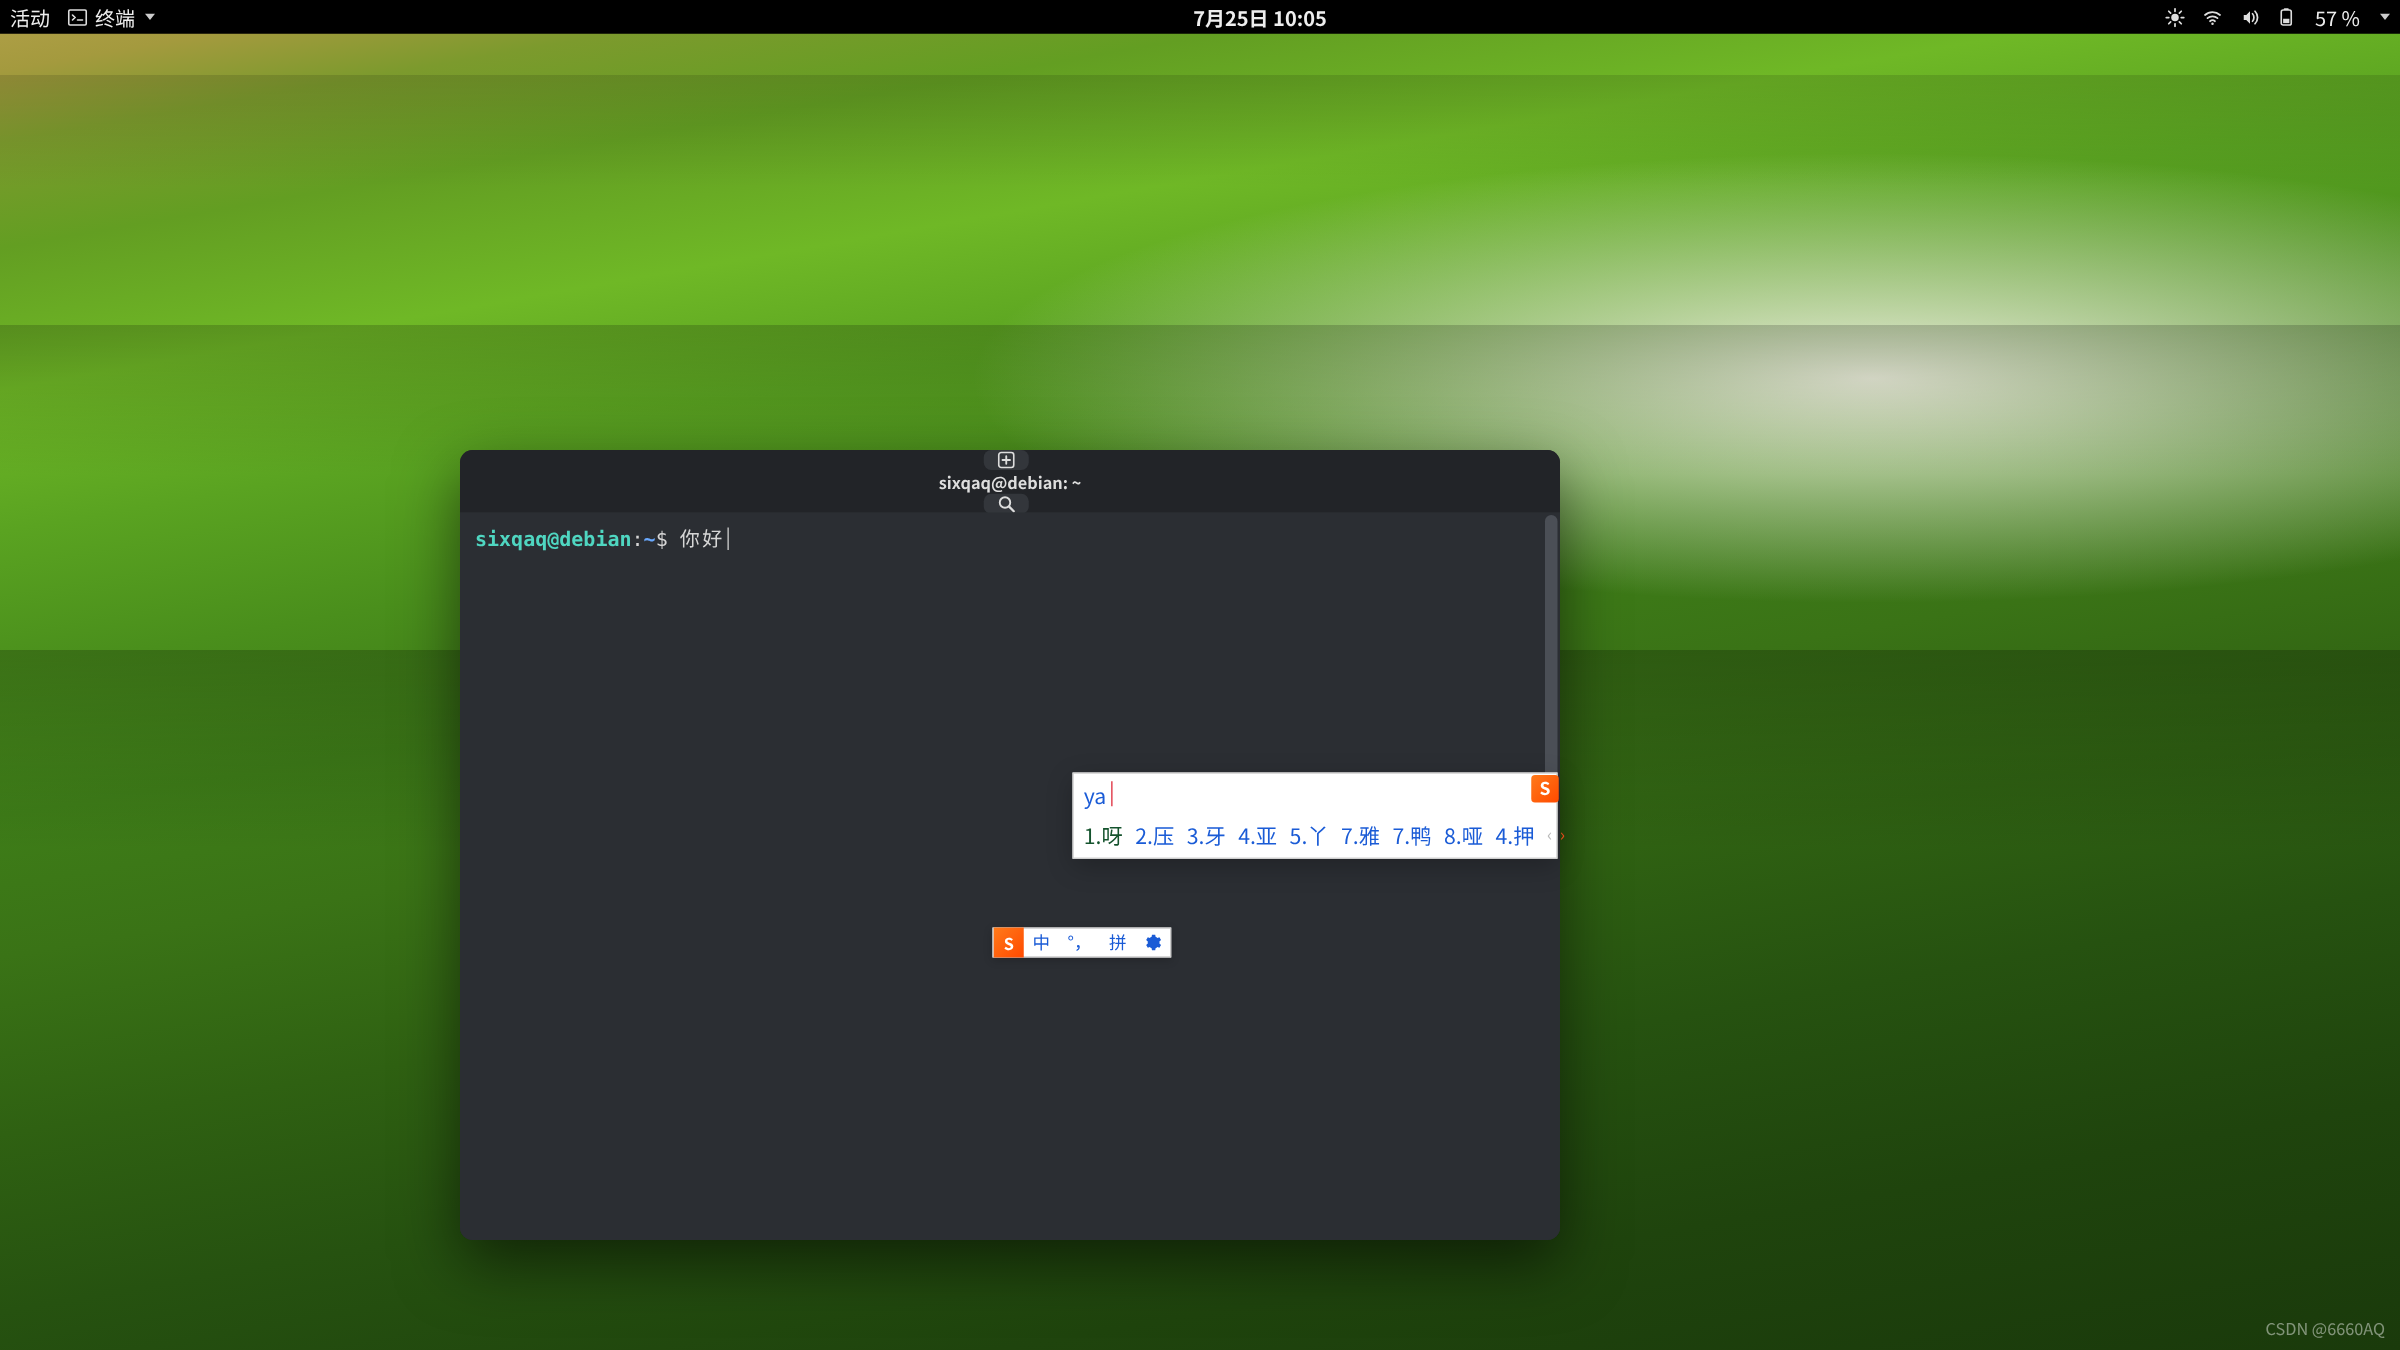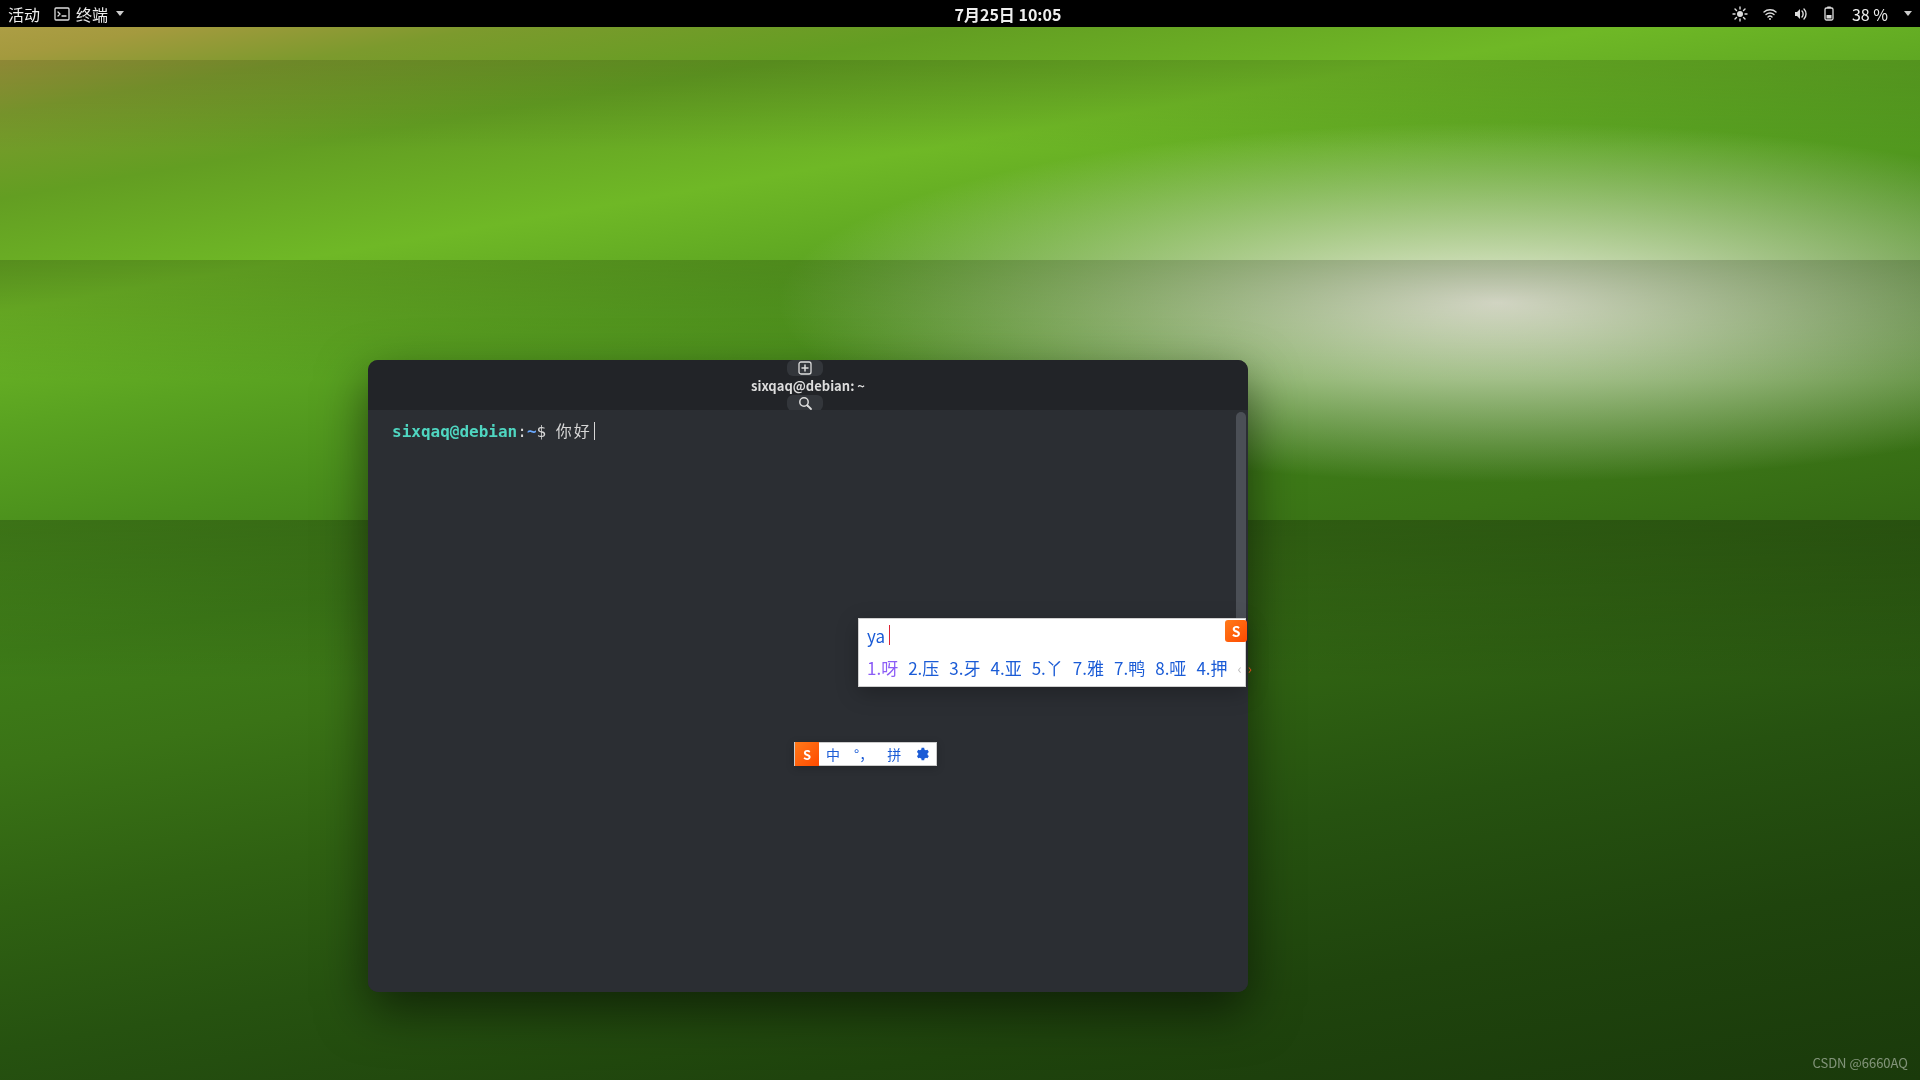--- a/index.html
+++ b/index.html
@@ -51,21 +51,21 @@
   .hbtn {
     width:36px; height:36px; border-radius:6px; background:#33363b;
     display:flex; align-items:center; justify-content:center; margin-right:6px;
   }
   .hbtn svg { width:16px; height:16px; fill:#ddd; }
   .hbtn.close { background:transparent; }
   .term-title { flex:1; text-align:center; font-weight:600; color:#ddd; }
   .term-body {
     flex:1; background:#2b2e33;
     font-family: "DejaVu Sans Mono", "Noto Sans Mono CJK SC", monospace;
-    font-size:16px; color:#d6d6d6; padding:8px 24px; position:relative;
+    font-size:16px; color:#d6d6d6; padding:8px 12px; position:relative;
   }
   .term-scroll { position:absolute; right:2px; top:2px; bottom:2px; width:10px; }
   .term-scroll .thumb { position:absolute; left:0; right:0; top:0; height:250px; background:#4b4f56; border-radius:5px; }
   .prompt-user { color:#4fd6c1; font-weight:bold; }
   .prompt-colon { color:#d6d6d6; }
   .prompt-path { color:#6aa9ff; font-weight:bold; }
   .prompt-sym  { color:#d6d6d6; }
   .term-input  { color:#d6d6d6; letter-spacing:2px; }
   .cursor { display:inline-block; width:1px; height:18px; background:#d6d6d6; vertical-align:-3px; margin-left:2px; }
 
@@ -80,21 +80,21 @@
   .ime-caret { width:1px; height:20px; background:#d23; display:inline-block; }
   .ime-logo {
     width:22px; height:22px; margin-left:auto; margin-right:-4px;
     background:linear-gradient(135deg,#ff7a1a,#ff4a00);
     border-radius:3px; color:#fff;
     display:flex; align-items:center; justify-content:center; font-weight:bold; font-size:14px;
     transform:translate(6px,-4px);
   }
   .ime-cands { display:flex; align-items:center; gap:10px; padding:4px 8px 6px 8px; }
   .ime-cand { color:#1a5bd6; white-space:nowrap; }
-  .ime-cand.sel { color:#8b5cf6; }
+  .ime-cand.sel { color:#14532d; }
   .ime-nav { margin-left:auto; display:flex; gap:6px; }
   .ime-nav span { color:#bbb; font-size:14px; }
   .ime-nav span.act { color:#e04a1a; }
 
   
   .ime-status {
     position:absolute; left:794px; top:742px; height:24px;
     background:#fff; border:1px solid #ccc;
     display:flex; align-items:center; font-size:14px;
     box-shadow:0 2px 8px rgba(0,0,0,0.2);
@@ -160,21 +160,21 @@
           <path d="M10 5c1.5 1.5 1.5 4.5 0 6M12 3c2.7 2.7 2.7 7.3 0 10" fill="none" stroke="#ddd" stroke-width="1.4" stroke-linecap="round"></path>
         </svg>
     </span>
     <span class="ico">
       <svg viewBox="0 0 16 16">
           <rect x="3" y="2" width="8" height="12" rx="1.5" fill="none" stroke="#ddd" stroke-width="1.3"></rect>
           <rect x="5" y="0.5" width="4" height="1.5" rx="0.7"></rect>
           <rect x="4.5" y="9" width="5" height="3.5"></rect>
         </svg>
     </span>
-    <span>38 %</span>
+    <span>57 %</span>
     <span class="chev"></span>
   </div>
 </div>
 
 <div class="terminal">
   <div class="term-header">
     <div class="hbtn">
       <svg viewBox="0 0 16 16">
           <rect x="2" y="2" width="12" height="12" rx="2" fill="none" stroke="#ddd" stroke-width="1.3"></rect>
           <path d="M8 5v6M5 8h6" stroke="#ddd" stroke-width="1.5" stroke-linecap="round"></path>

